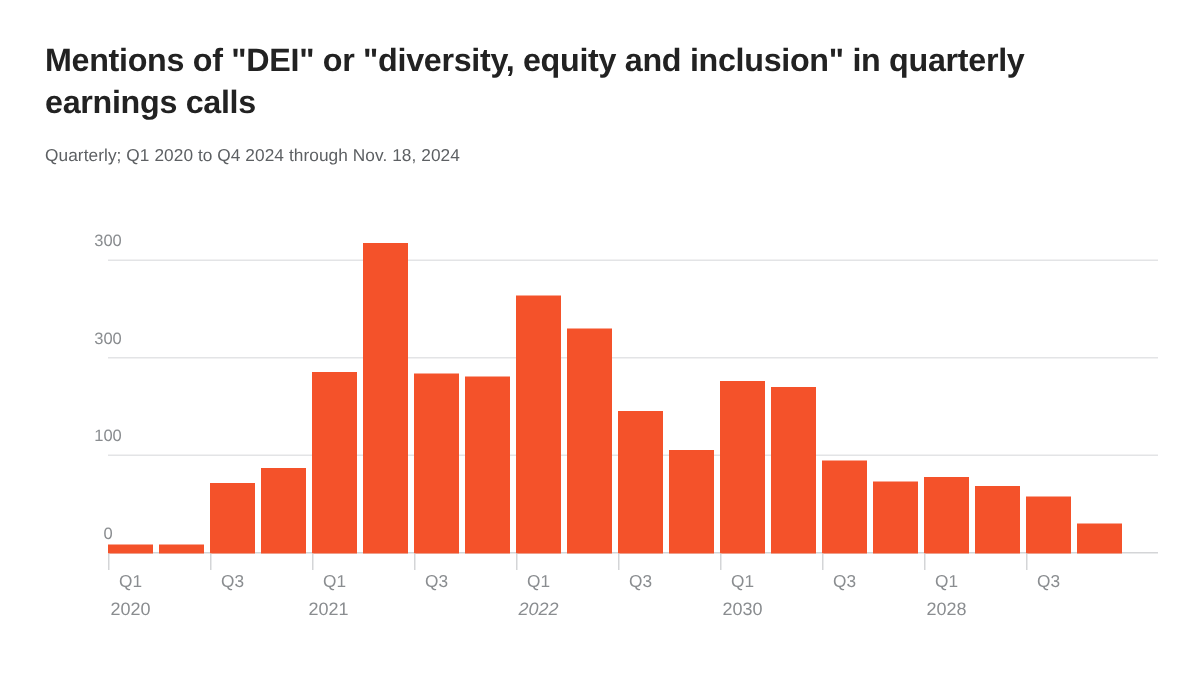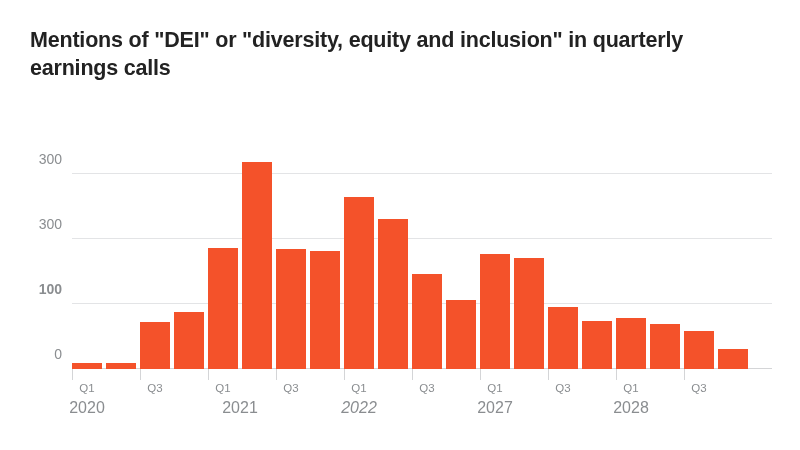--- a/index.html
+++ b/index.html
@@ -65,24 +65,24 @@
     left: 0;
     width: 700px;
     height: 1px;
     background: #e3e4e6;
   }
   .gridline.zero {
     background: #d4d5d7;
   }
   .ytick {
     position: absolute;
-    right: 702px;
+    right: 662px;
     width: 60px;
-    text-align: right;
-    font-size: 14px;
+    text-align: center;
+    font-size: 11px;
     color: #8a8d90;
     transform: translateY(-7px);
     padding-right: 8px;
     white-space: nowrap;
   }
 
   .bars {
     position: absolute;
     left: 0;
     bottom: 0;
@@ -115,42 +115,43 @@
     position: absolute;
     top: 13px;
     font-size: 11.5px;
     color: #8a8d90;
     transform: translateX(-50%);
     white-space: nowrap;
   }
   .xyear {
     position: absolute;
     top: 30px;
-    font-size: 16px;
+    font-size: 12px;
     color: #8a8d90;
     transform: translateX(-50%);
     white-space: nowrap;
   }
 </style>
 </head>
 <body>
 
 <div class="page">
 
   <div class="header">
     <h1 class="chart-title">Mentions of "DEI" or "diversity, equity and inclusion" in quarterly earnings calls</h1>
+    <p class="chart-subtitle">Quarterly; Q1 2020 to Q4 2024 through Nov. 18, 2024</p>
   </div>
 
   <div class="plot-wrap">
     <div class="plot" id="plot">
       <div id="gridlines">
           <div class="gridline zero" style="bottom: 0px;"></div>
           <div class="ytick" style="bottom: 0px;">0</div>
           <div class="gridline" style="bottom: 64.8485px;"></div>
-          <div class="ytick" style="bottom: 64.8485px; font-weight: bold;">100</div>
+          <div class="ytick" style="bottom: 64.8485px;">100</div>
           <div class="gridline" style="bottom: 129.697px;"></div>
           <div class="ytick" style="bottom: 129.697px;">300</div>
           <div class="gridline" style="bottom: 194.545px;"></div>
           <div class="ytick" style="bottom: 194.545px;">300</div>
         </div>
       <div class="bars" id="bars">
           <div class="bar" title="Q1 2020: 9" style="left: 0px; width: 30px; height: 5.83636px; background: rgb(244, 82, 42);"></div>
           <div class="bar" title="Q2 2020: 9" style="left: 34px; width: 30px; height: 5.83636px; background: rgb(244, 82, 42);"></div>
           <div class="bar" title="Q3 2020: 72" style="left: 68px; width: 30px; height: 46.6909px; background: rgb(244, 82, 42);"></div>
           <div class="bar" title="Q4 2020: 88" style="left: 102px; width: 30px; height: 57.0667px; background: rgb(244, 82, 42);"></div>
@@ -173,31 +174,31 @@
         </div>
     </div>
     <div class="xaxis" id="xaxis">
         <div class="xtick" style="left: 0px;"></div>
         <div class="xlabel" style="left: 15px;">Q1</div>
         <div class="xyear" style="left: 15px;">2020</div>
         <div class="xtick" style="left: 68px;"></div>
         <div class="xlabel" style="left: 83px;">Q3</div>
         <div class="xtick" style="left: 136px;"></div>
         <div class="xlabel" style="left: 151px;">Q1</div>
-        <div class="xyear" style="left: 168px;">2021</div>
+        <div class="xyear" style="left: 147px;">2021</div>
         <div class="xtick" style="left: 204px;"></div>
         <div class="xlabel" style="left: 219px;">Q3</div>
         <div class="xtick" style="left: 272px;"></div>
         <div class="xlabel" style="left: 287px;">Q1</div>
         <div class="xyear" style="left: 287px; font-style: italic;">2022</div>
         <div class="xtick" style="left: 340px;"></div>
         <div class="xlabel" style="left: 355px;">Q3</div>
         <div class="xtick" style="left: 408px;"></div>
         <div class="xlabel" style="left: 423px;">Q1</div>
-        <div class="xyear" style="left: 423px;">2027</div>
+        <div class="xyear" style="left: 423px;">2030</div>
         <div class="xtick" style="left: 476px;"></div>
         <div class="xlabel" style="left: 491px;">Q3</div>
         <div class="xtick" style="left: 544px;"></div>
         <div class="xlabel" style="left: 559px;">Q1</div>
         <div class="xyear" style="left: 559px;">2028</div>
         <div class="xtick" style="left: 612px;"></div>
         <div class="xlabel" style="left: 627px;">Q3</div>
       </div>
   </div>
 

